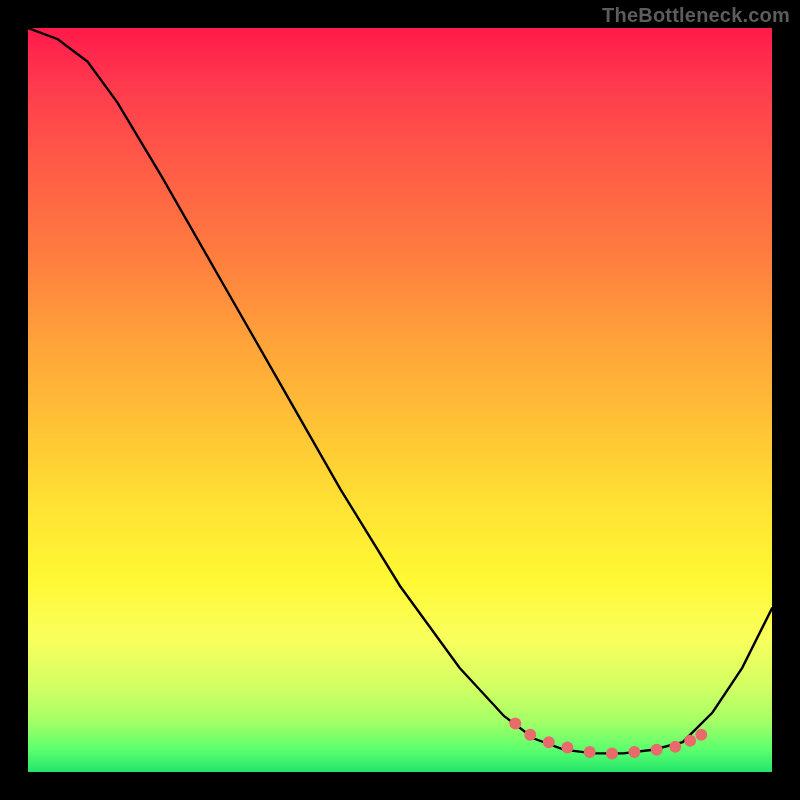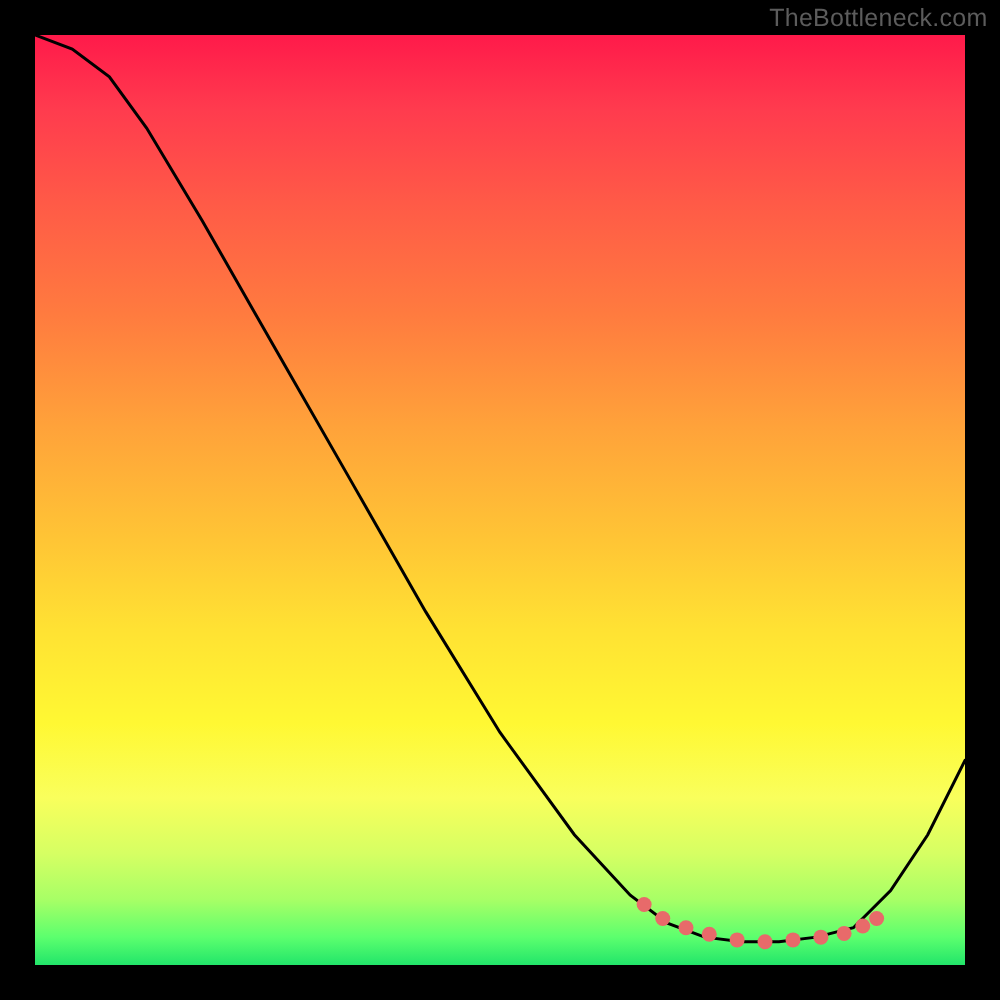--- a/index.html
+++ b/index.html
@@ -44,21 +44,21 @@
     left: 0; top: 0;
     width: 744px;
     height: 744px;
   }
   .watermark {
     position: absolute;
     top: 4px;
     right: 10px;
     color: #5c5c5c;
     font-size: 20px;
-    font-weight: 400;
+    font-weight: 700;
     letter-spacing: 0.2px;
     user-select: none;
   }
 </style>
 </head>
 <body>
 
 <div class="frame">
   <div class="plot">
     <svg viewBox="0 0 744 744">

